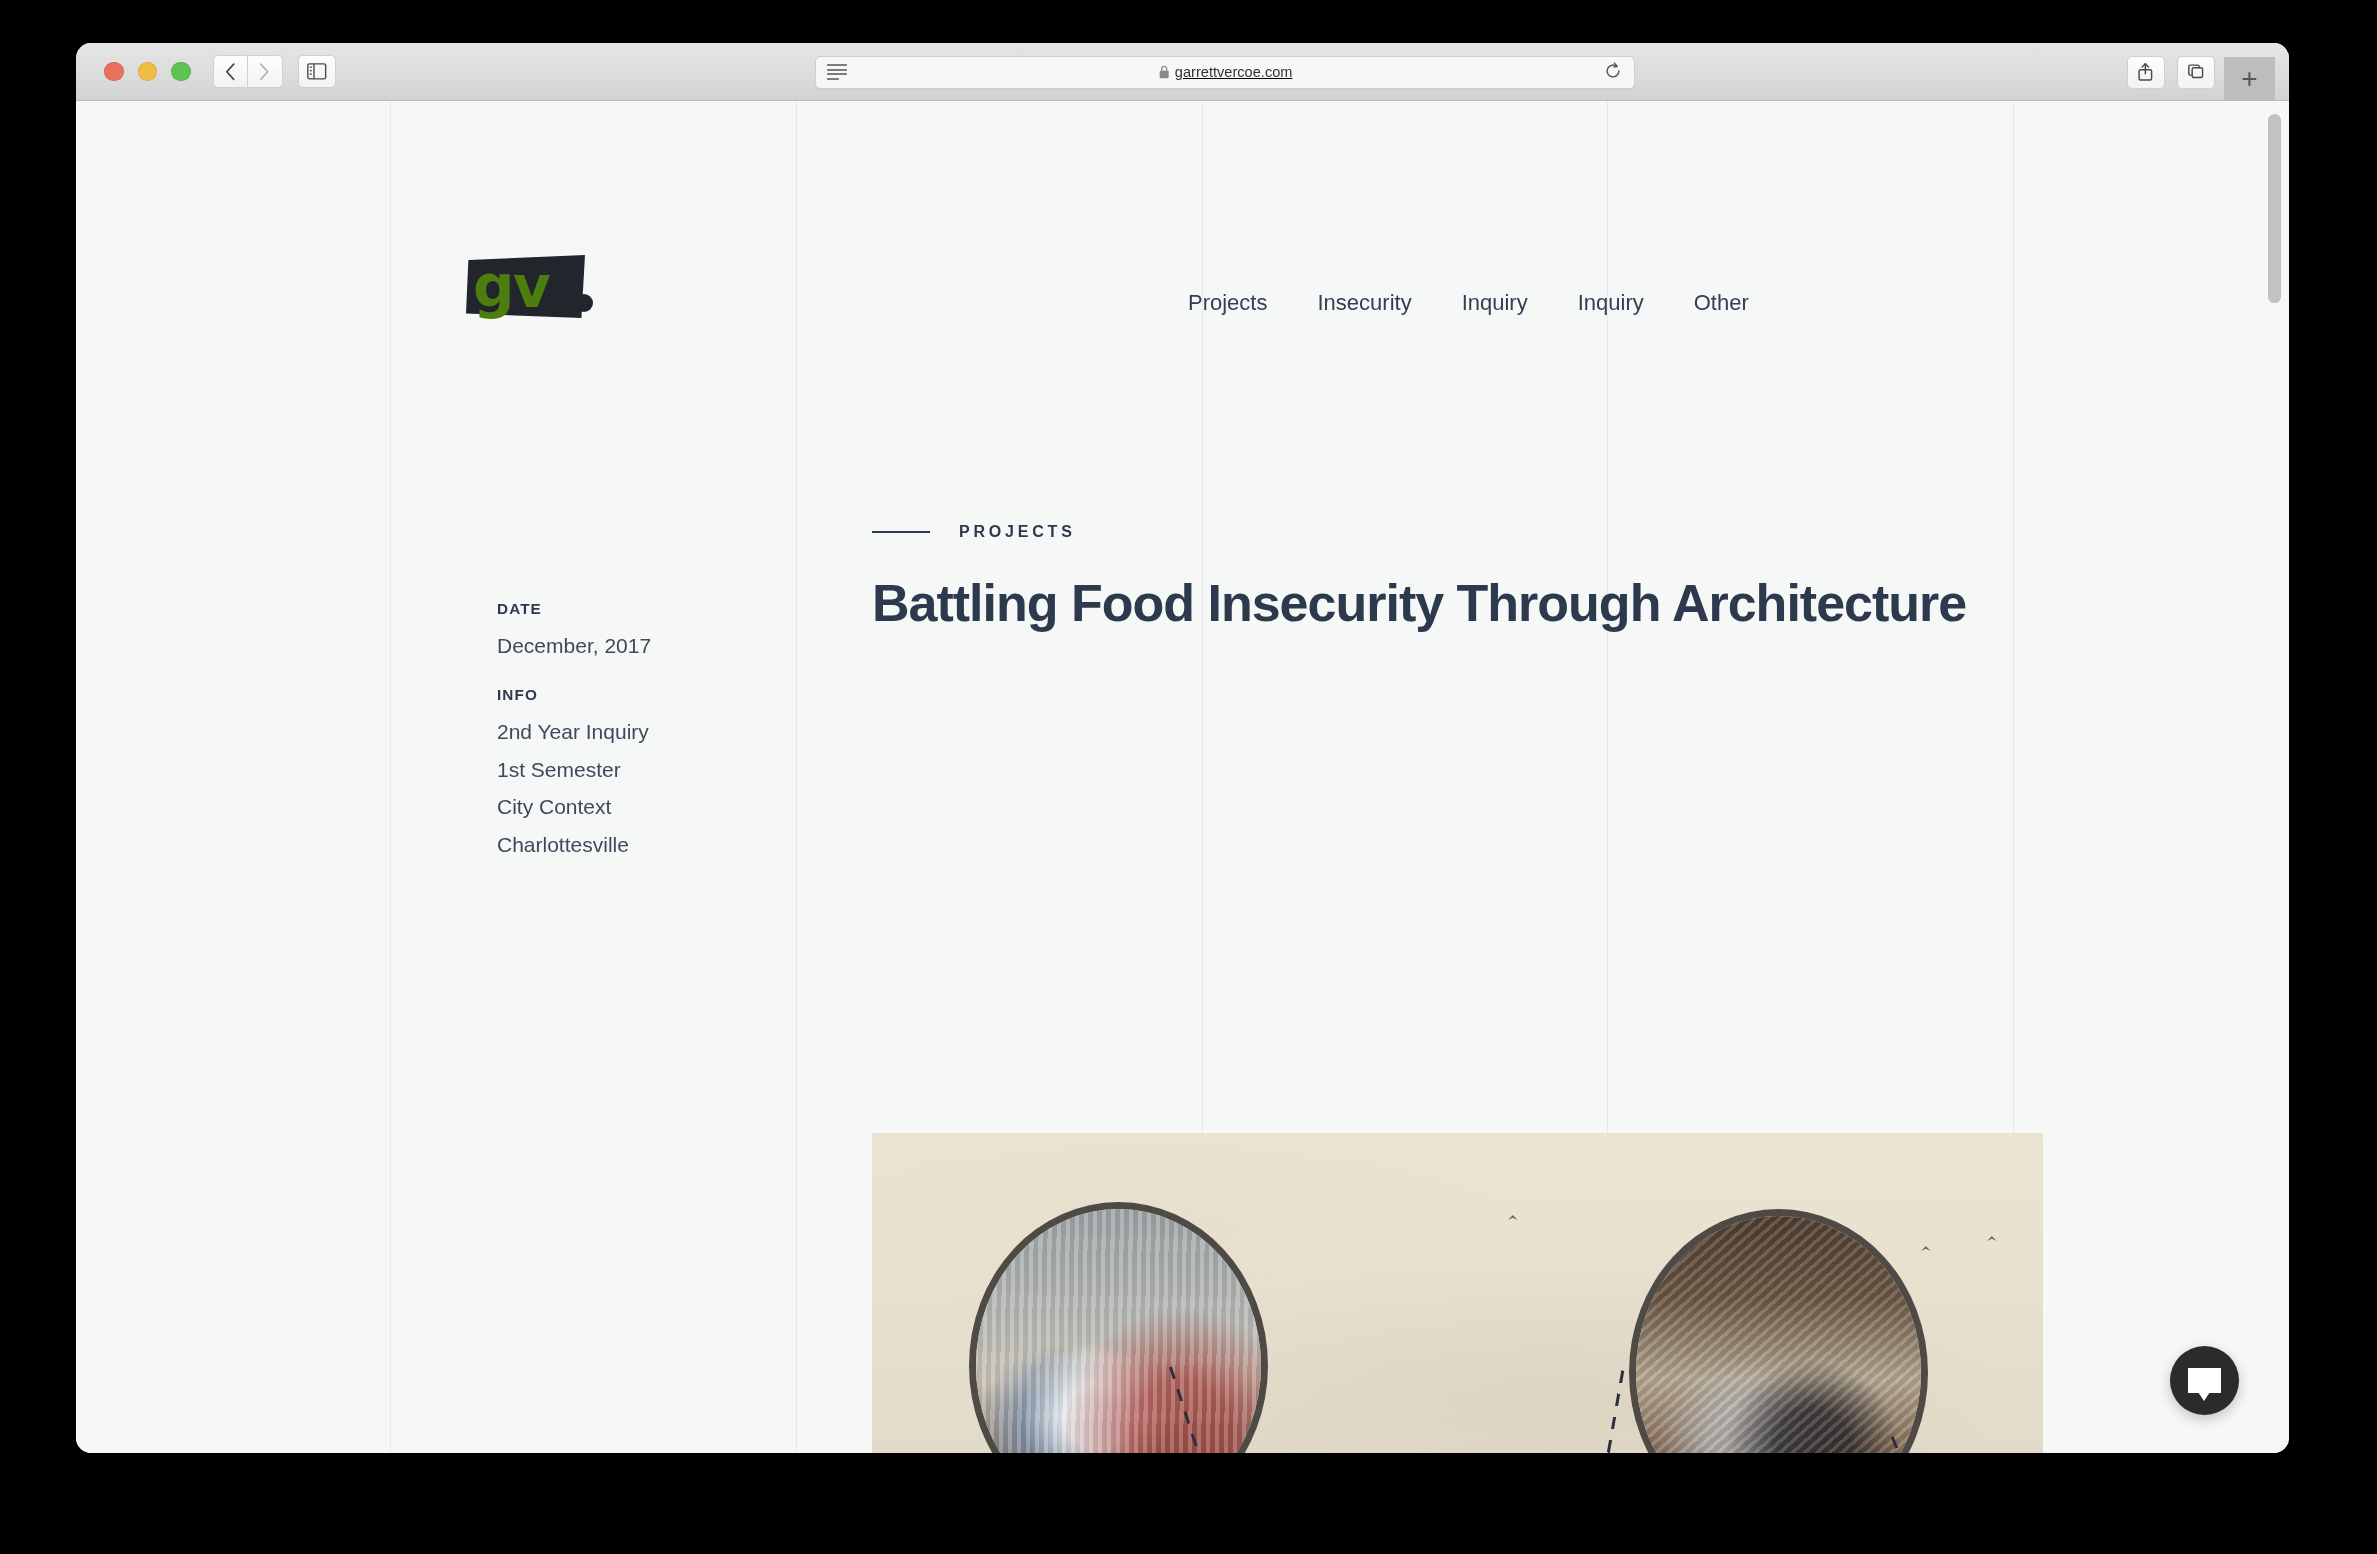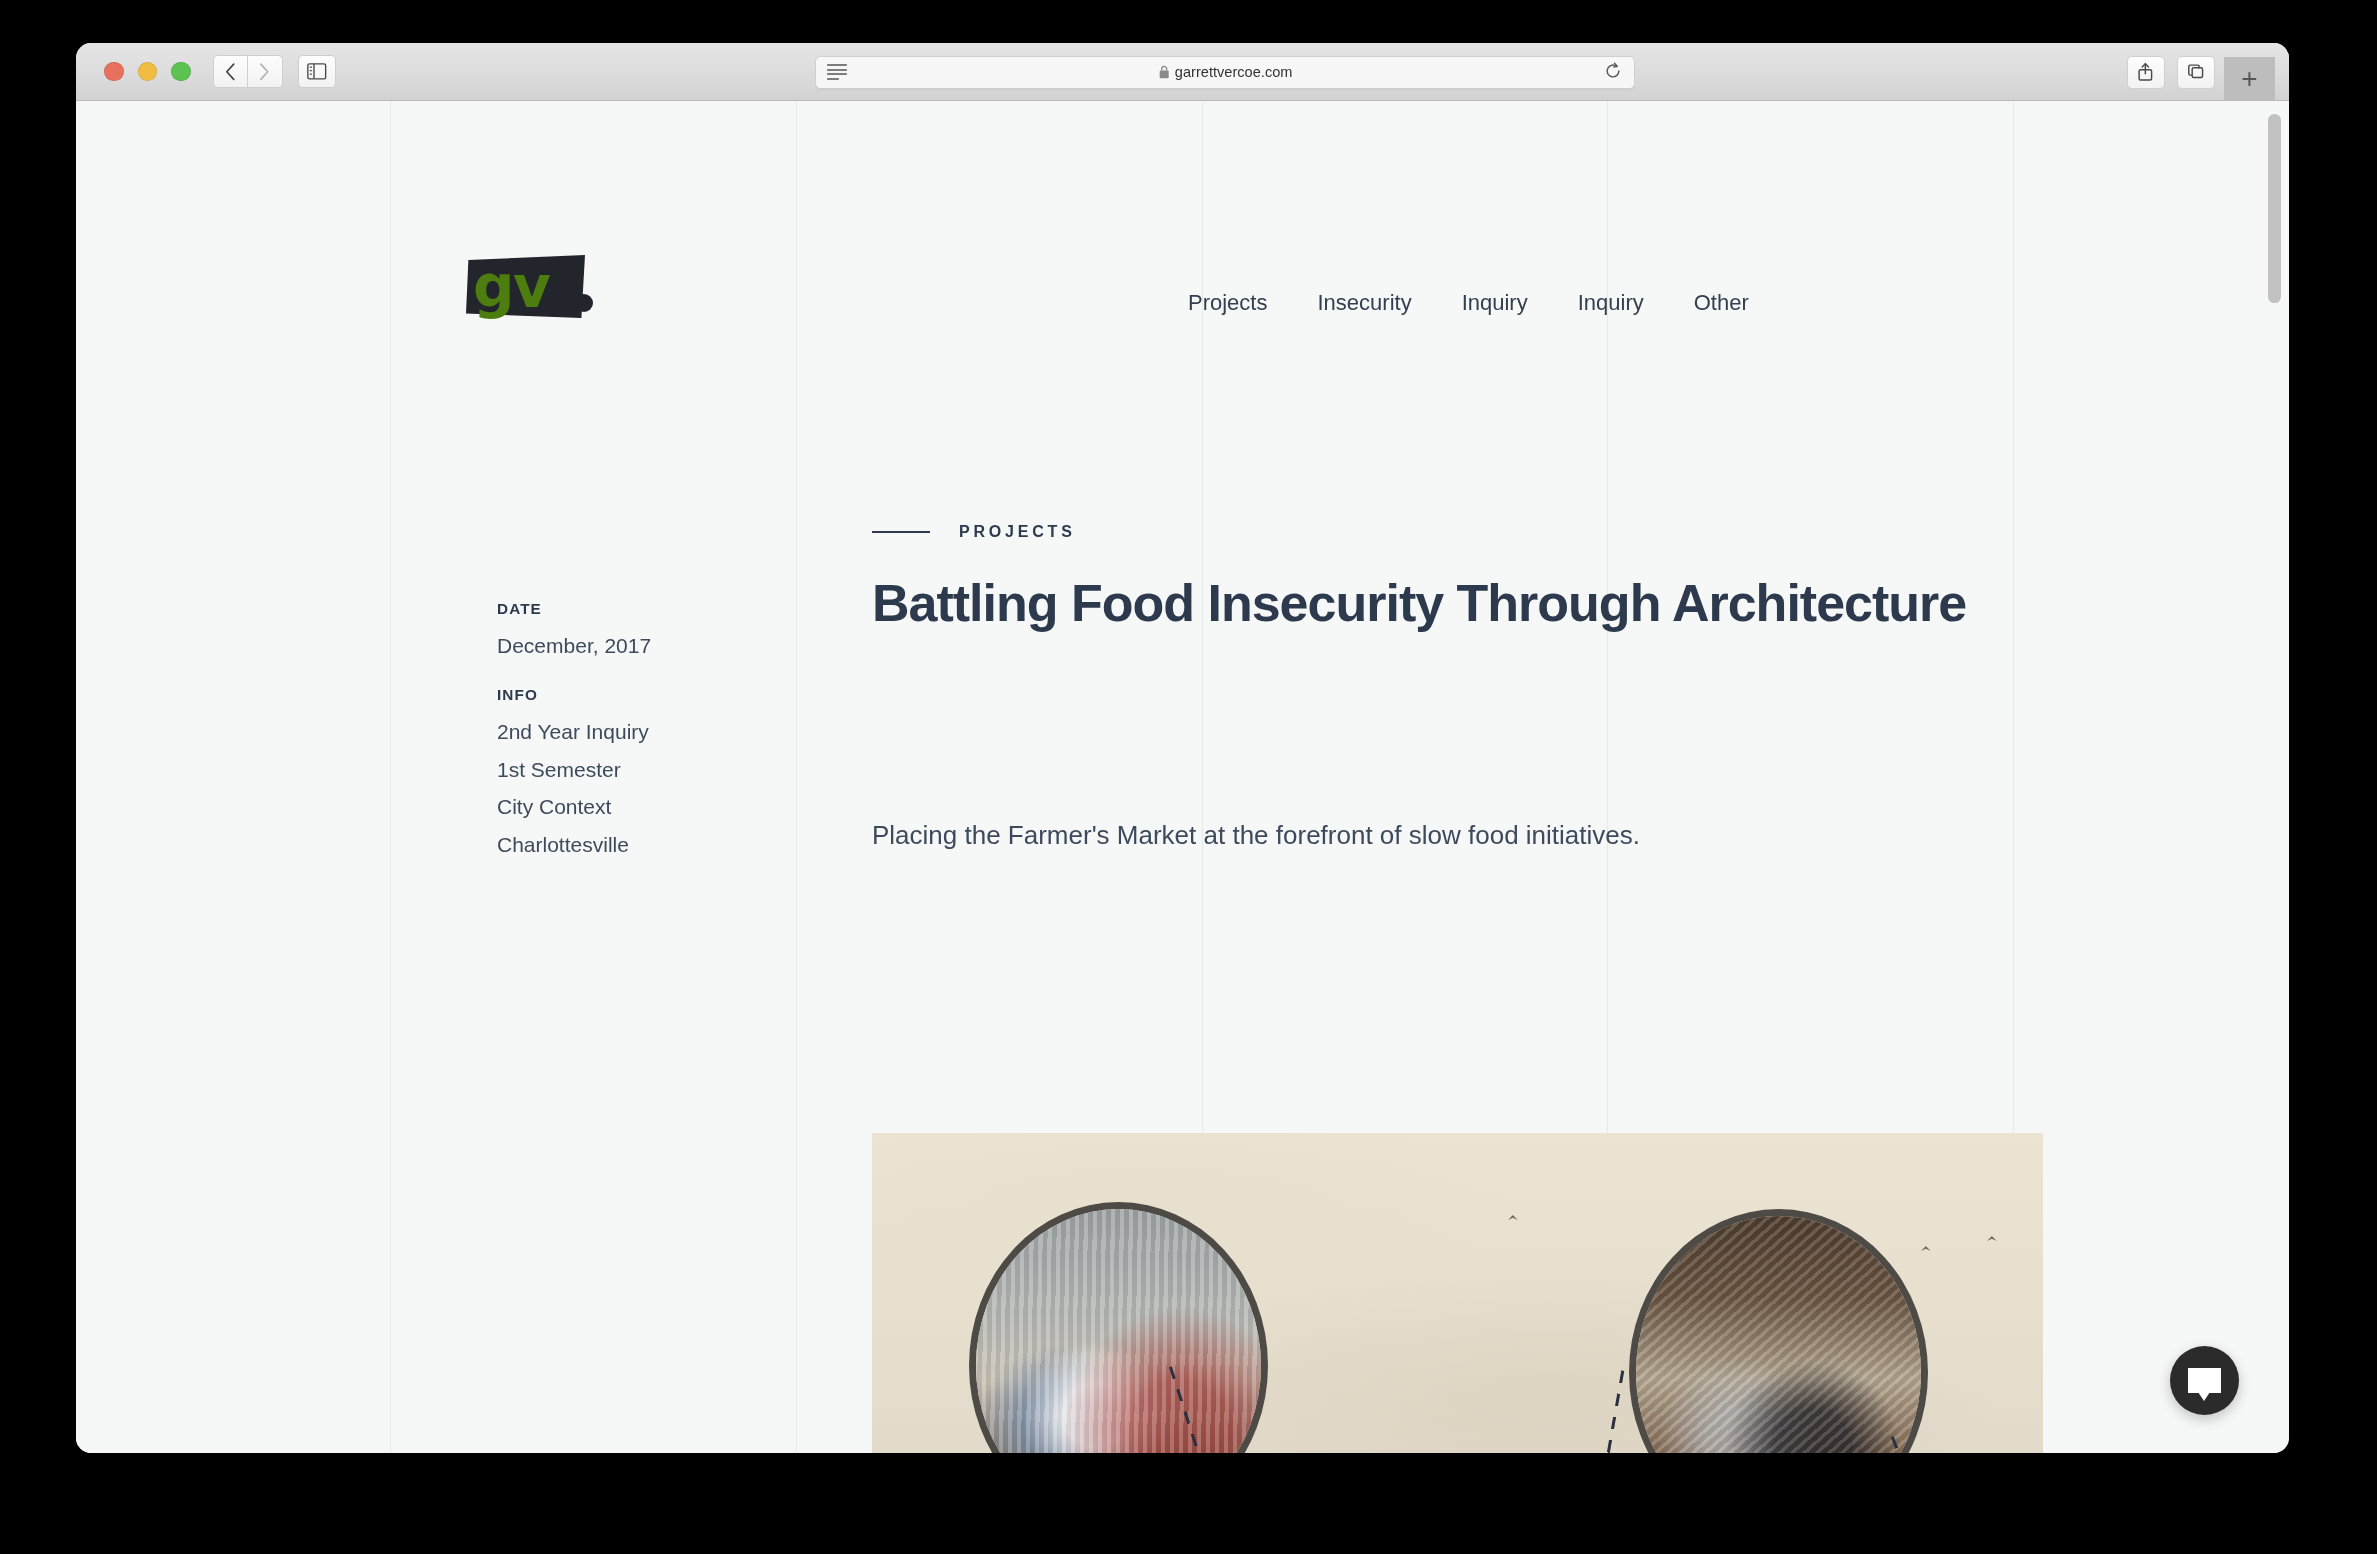--- a/index.html
+++ b/index.html
@@ -56,20 +56,21 @@
 
   
   #addressfield {
     position:absolute; left:739px; top:12.5px;
     width:820px; height:33px;
     background:#f7f7f7;
     border:0.7px solid #cfcfcf;
     border-radius:5.6px;
     display:flex; align-items:center;
     box-shadow:0 0.7px 0.7px rgba(0,0,0,.05);
+    text-decoration:underline;
   }
   #readerIcon { margin-left:11px; display:flex; flex-direction:column; gap:2.8px; }
   #readerIcon i { display:block; height:2.1px; background:#7c7c7c; border-radius:0.7px; }
   #readerIcon i:nth-child(1){ width:19.5px; }
   #readerIcon i:nth-child(2){ width:19.5px; }
   #readerIcon i:nth-child(3){ width:19.5px; }
   #readerIcon i:nth-child(4){ width:11.8px; }
   #urlwrap {
     flex:1; display:flex; align-items:center; justify-content:center; gap:5.6px;
   }
@@ -377,21 +378,20 @@
         </div>
       </aside>
 
       <div id="eyebrow">
         <div id="eyebrowRule"></div>
         <div id="eyebrowText">PROJECTS</div>
       </div>
 
       <h1 id="headline">Battling Food Insecurity Through Architecture</h1>
 
-      <p id="subhead">Placing the Farmer's Market at the forefront of slow food initiatives.</p>
 
       <div id="hero">
         <div class="vignette" id="v1">
           <div class="inner">
               <div class="detail"></div>
             </div>
         </div>
         <div class="vignette" id="v2">
           <div class="inner">
               <div class="detail"></div>

